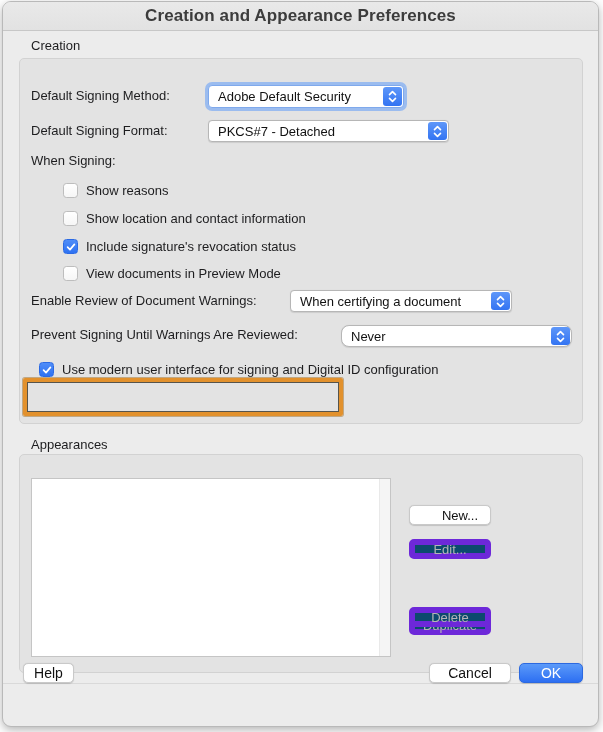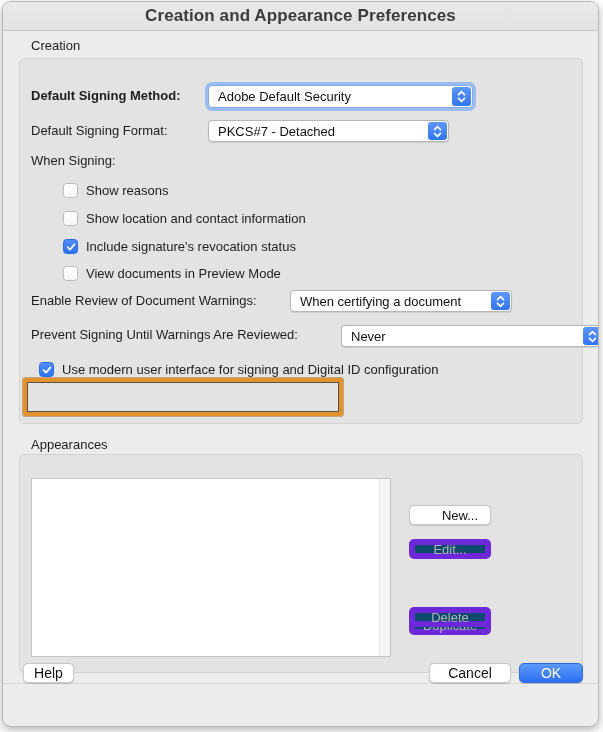--- a/index.html
+++ b/index.html
@@ -63,22 +63,22 @@
 
 <div class="dialog">
 
   <div class="titlebar">
     <span class="title">Creation and Appearance Preferences</span>
   </div>
 
   <div class="section-label" style="left:28px; top:36px;">Creation</div>
   <div class="panel" style="left:16px; top:56px; width:564px; height:366px;"></div>
 
-  <div class="lbl" style="left:28px; top:86px;font-weight:bold;">Default Signing Method:</div>
-  <div class="popup focused" style="left:205px; top:83px; width:265px;">
+  <div class="lbl" style="left:28px; top:86px;">Default Signing Method:</div>
+  <div class="popup focused" style="left:205px; top:83px; width:196px;">
     <span class="popup-text">Adobe Default Security</span>
     <span class="stepper">
       <svg width="9" height="13" viewBox="0 0 9 13">
           <path d="M1.5 4.6 L4.5 1.6 L7.5 4.6" fill="none" stroke="#fff" stroke-width="1.6" stroke-linecap="round" stroke-linejoin="round"></path>
           <path d="M1.5 8.4 L4.5 11.4 L7.5 8.4" fill="none" stroke="#fff" stroke-width="1.6" stroke-linecap="round" stroke-linejoin="round"></path>
         </svg>
     </span>
   </div>
 
   <div class="lbl" style="left:28px; top:121px;">Default Signing Format:</div>
@@ -123,21 +123,21 @@
     <span class="popup-text">When certifying a document</span>
     <span class="stepper">
       <svg width="9" height="13" viewBox="0 0 9 13">
           <path d="M1.5 4.6 L4.5 1.6 L7.5 4.6" fill="none" stroke="#fff" stroke-width="1.6" stroke-linecap="round" stroke-linejoin="round"></path>
           <path d="M1.5 8.4 L4.5 11.4 L7.5 8.4" fill="none" stroke="#fff" stroke-width="1.6" stroke-linecap="round" stroke-linejoin="round"></path>
         </svg>
     </span>
   </div>
 
   <div class="lbl" style="left:28px; top:325px;">Prevent Signing Until Warnings Are Reviewed:</div>
-  <div class="popup" style="left:338px; top:323px; width:263px;">
+  <div class="popup" style="left:338px; top:323px; width:231px;border-radius:8px;">
     <span class="popup-text">Never</span>
     <span class="stepper">
       <svg width="9" height="13" viewBox="0 0 9 13">
           <path d="M1.5 4.6 L4.5 1.6 L7.5 4.6" fill="none" stroke="#fff" stroke-width="1.6" stroke-linecap="round" stroke-linejoin="round"></path>
           <path d="M1.5 8.4 L4.5 11.4 L7.5 8.4" fill="none" stroke="#fff" stroke-width="1.6" stroke-linecap="round" stroke-linejoin="round"></path>
         </svg>
     </span>
   </div>
 
   <div class="check-row" style="left:36px; top:359px;">

